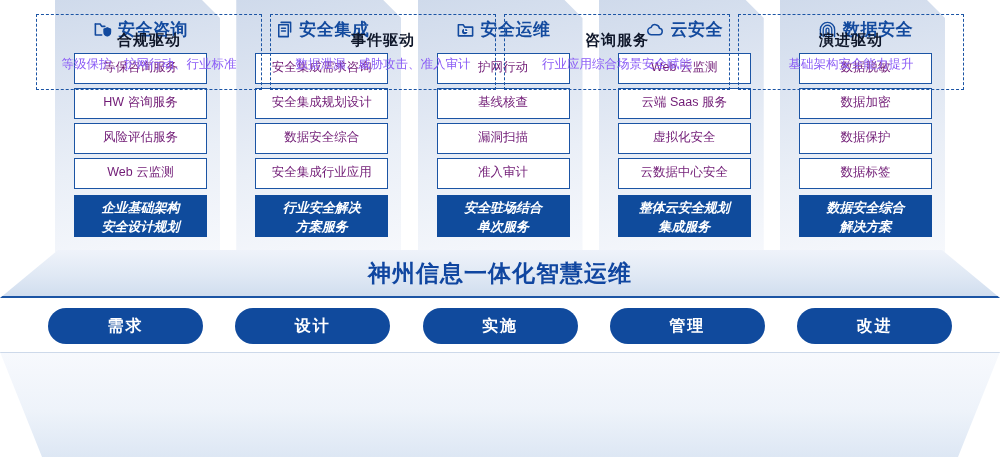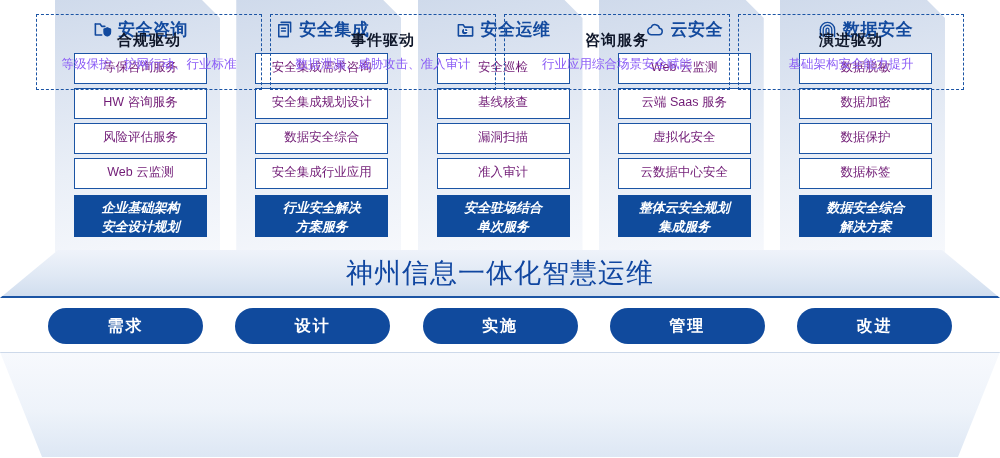--- a/index.html
+++ b/index.html
@@ -76,21 +76,21 @@
     position:absolute;left:0;top:250px;width:1000px;height:48px;
     background:linear-gradient(180deg,#eff3fa 0%,#dfe8f4 55%,#cfdcee 100%);
     clip-path:polygon(58px 0, 942px 0, 1000px 100%, 0 100%);
     display:flex;align-items:center;justify-content:center;
   }
   .banner::after{
     content:"";position:absolute;left:0;right:0;bottom:0;height:2px;
     background:#1b54a4;
   }
   .banner-text{
-    font-size:27px;font-weight:normal;color:#1046a0;
+    font-size:23px;font-weight:bold;color:#1046a0;
     letter-spacing:1px;
     transform:translateY(-1px);
   }
 
   
   .phases{
     position:absolute;left:0;top:308px;width:1000px;height:40px;
     display:flex;justify-content:space-between;
     padding:0 48px;box-sizing:border-box;gap:31px;
   }
@@ -186,21 +186,21 @@
       <div class="pillar-head">
         <span class="pillar-ico">
           <svg viewBox="0 0 24 24" fill="none" stroke="#134a9e" stroke-width="2" stroke-linejoin="round" stroke-linecap="round">
             <path d="M3 6h6l2 3h10v11H3z"></path>
             <circle cx="11" cy="14.5" r="3.4" fill="#134a9e" stroke="none"></circle>
             <path d="M11 11.1v3.4h3.4" stroke="#ffffff" stroke-width="1.4"></path>
           </svg>
         </span>
         <span class="pillar-title">安全运维</span>
       </div>
-      <div class="item">安全巡检</div>
+      <div class="item">护网行动</div>
       <div class="item">基线核查</div>
       <div class="item">漏洞扫描</div>
       <div class="item">准入审计</div>
       <div class="item solid">
         <span>安全驻场结合</span>
         <span>单次服务</span>
       </div>
     </div>
 
     <div class="pillar">

